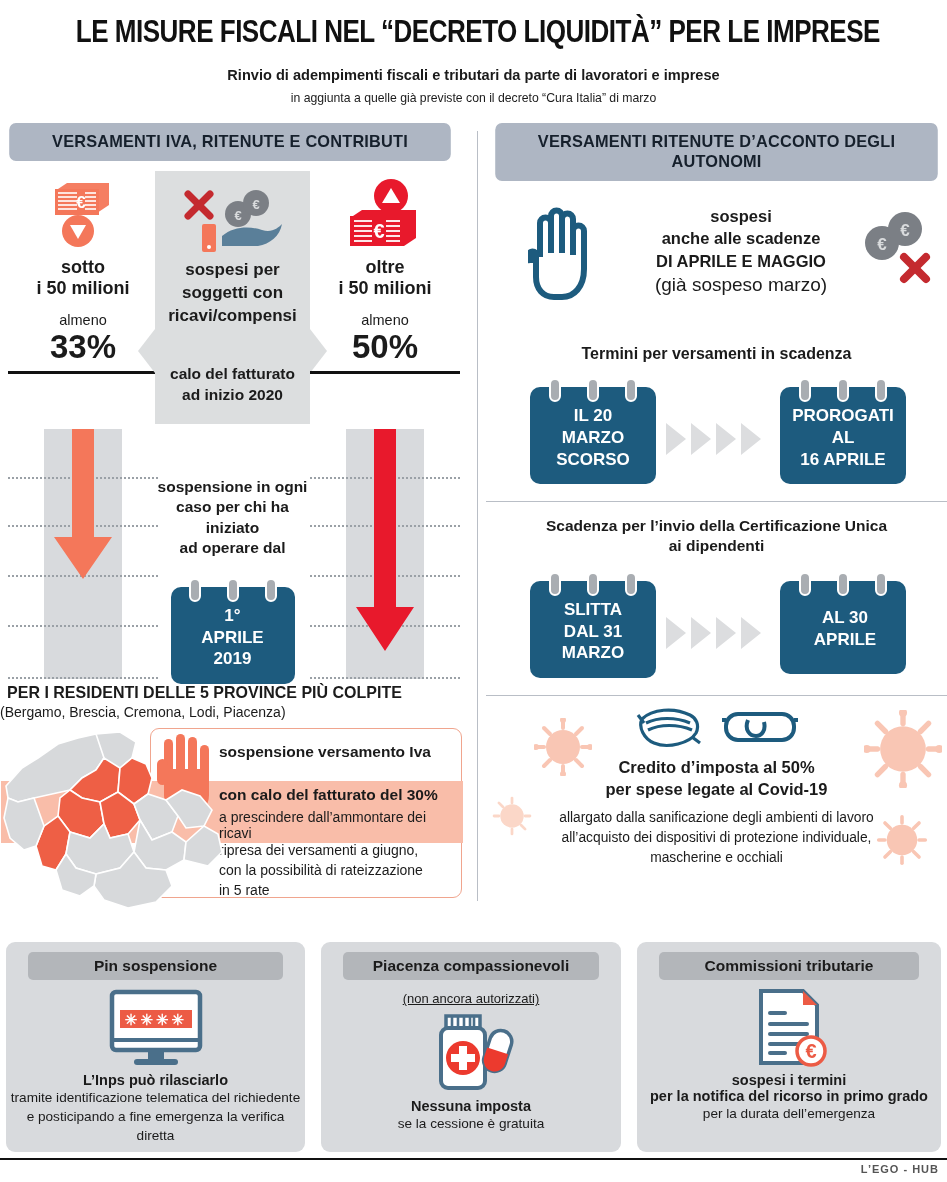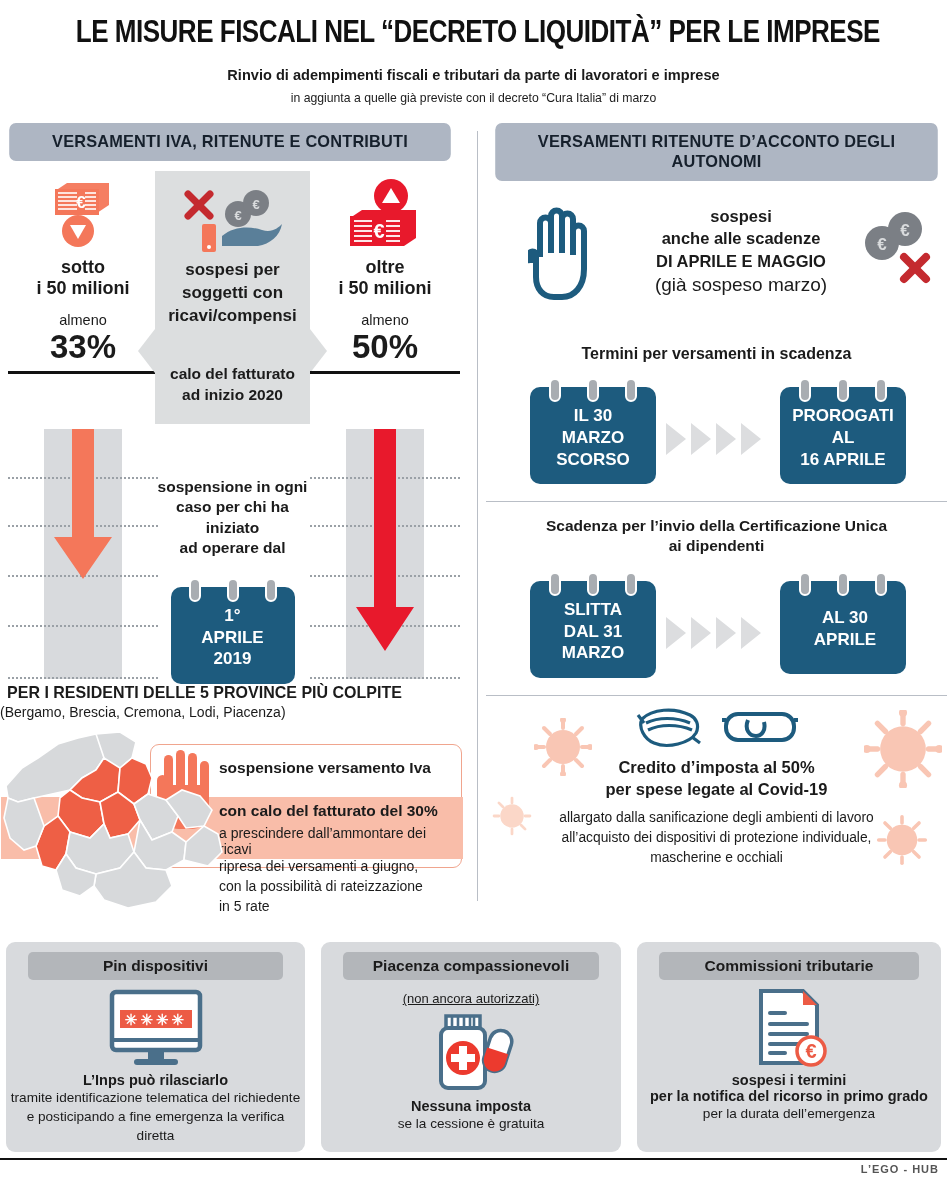--- a/index.html
+++ b/index.html
@@ -121,21 +121,21 @@
   .ring { width: 12px; height: 24px; border-radius: 6px; background: #a9adb2; border: 2px solid #fff; }
   .cal-line { font-size: 17px; line-height: 1.28; }
 
   
   .prov { position: absolute; left: 0; top: 560px; width: 470px; }
   .prov-title { font-weight: bold; font-size: 16.5px; transform: scaleX(0.97); }
   .prov-sub { font-size: 14px; margin-top: 2px; }
   .prov-body { position: relative; height: 200px; margin-top: 8px; }
   .map-wrap { position: absolute; left: 0; top: 0; }
   .callout {
-    position: absolute; left: 150px; top: 16px; width: 312px; height: 124px;
+    position: absolute; left: 150px; top: 0; width: 312px; height: 170px;
     border: 1.5px solid #f0a58e; border-radius: 9px;
   }
   .hl-band {
     position: absolute; left: -150px; top: 52px; width: 462px; height: 62px;
     background: #f9bda9;
   }
   .co-l1 { position:absolute; left: 68px; top: 14px; font-weight: bold; font-size: 15.5px; }
   .co-l2 { position:absolute; left: 68px; top: 57px; font-weight: bold; font-size: 15.5px; }
   .co-l3 { position:absolute; left: 68px; top: 80px; font-size: 14px; }
   .co-l4 { position:absolute; left: 68px; top: 112px; font-size: 14px; line-height: 1.42; }
@@ -444,21 +444,21 @@
       <div class="r-subtitle">Termini per versamenti in scadenza</div>
 
       <div class="cal-row">
         <div class="cal-a">
           <div class="calendar">
             <div class="cal-rings">
               <div class="ring"></div>
               <div class="ring"></div>
               <div class="ring"></div>
             </div>
-            <div class="cal-line">IL 30</div>
+            <div class="cal-line">IL 20</div>
             <div class="cal-line">MARZO</div>
             <div class="cal-line">SCORSO</div>
           </div>
         </div>
         <div class="tris">
           <div class="tri"></div>
           <div class="tri"></div>
           <div class="tri"></div>
           <div class="tri"></div>
         </div>
@@ -605,21 +605,21 @@
           <div>all’acquisto dei dispositivi di protezione individuale,</div>
           <div>mascherine e occhiali</div>
         </div>
       </div>
     </div>
   </div>
 
   <div class="bottom">
 
     <div class="bbox bbox1">
-      <div class="bhead">Pin dispositivi</div>
+      <div class="bhead">Pin sospensione</div>
       <div class="bicon">
         <svg width="104" height="82" viewBox="0 0 104 82">
           <rect x="8" y="4" width="88" height="58" rx="4" fill="#fff" stroke="#4a6f8a" stroke-width="4.5"></rect>
           <rect x="16" y="22" width="72" height="18" fill="#EC5B45"></rect>
           <text x="52" y="37" font-size="15" font-weight="bold" fill="#fff" text-anchor="middle" letter-spacing="3" font-family="Liberation Sans, sans-serif">✳✳✳✳</text>
           <line x1="10" y1="52" x2="94" y2="52" stroke="#4a6f8a" stroke-width="4"></line>
           <rect x="44" y="62" width="16" height="9" fill="#4a6f8a"></rect>
           <rect x="30" y="71" width="44" height="6" rx="3" fill="#4a6f8a"></rect>
         </svg>
       </div>

